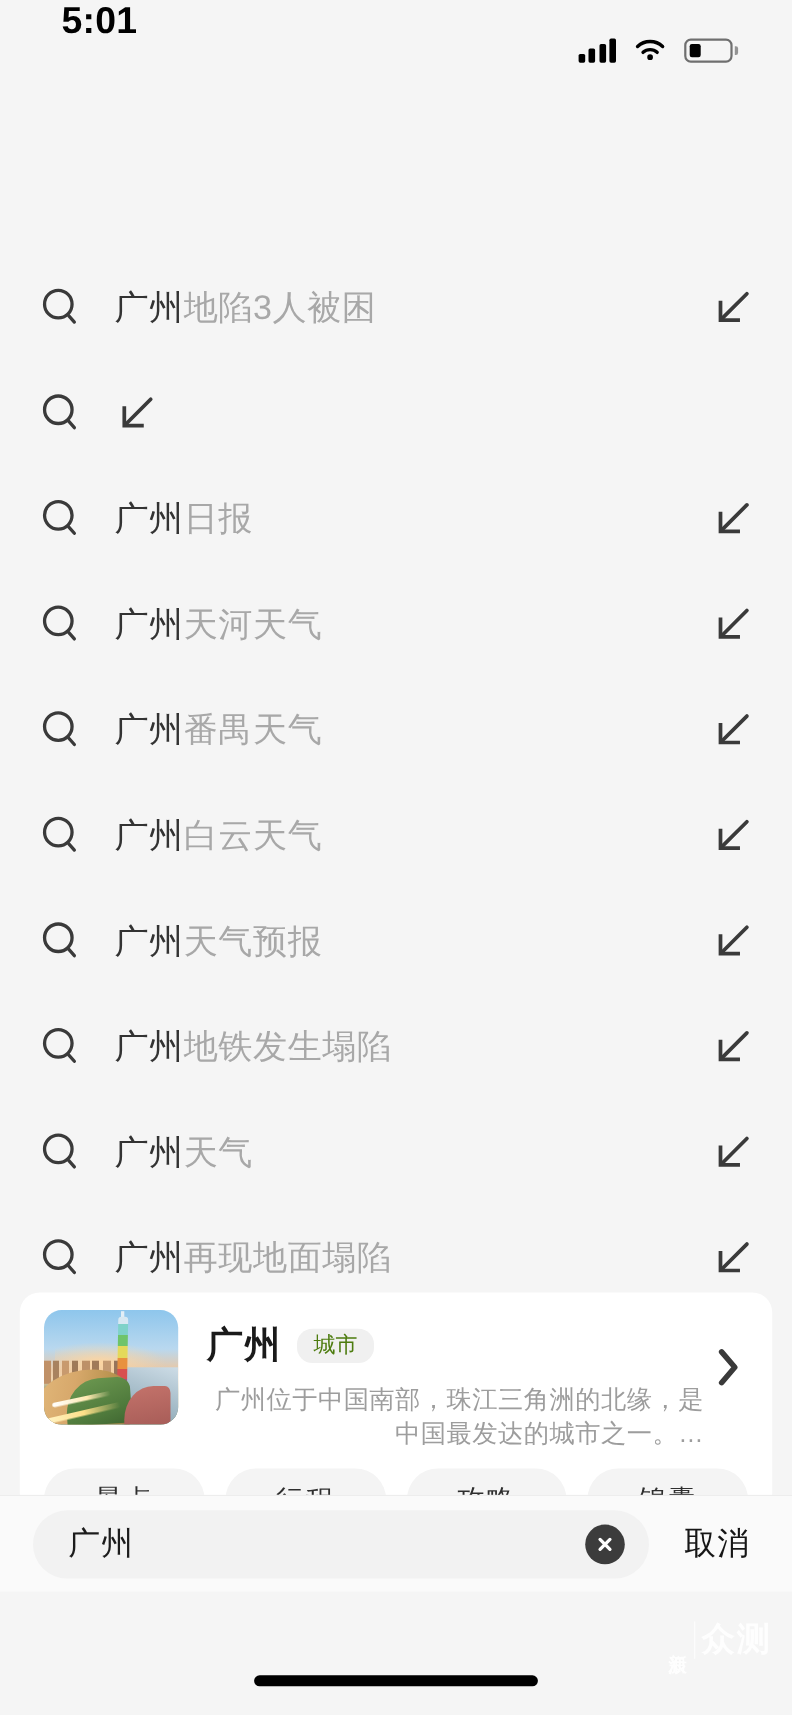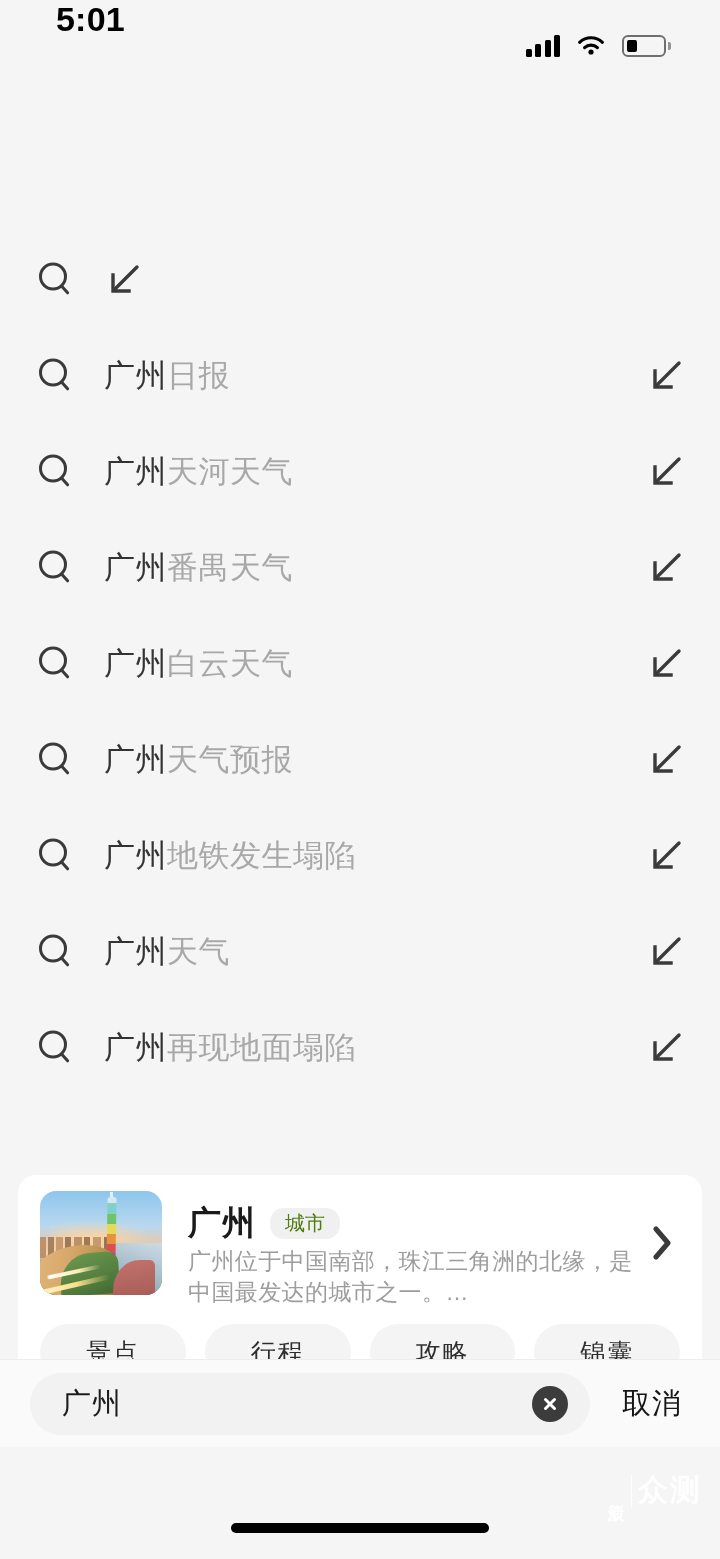--- a/index.html
+++ b/index.html
@@ -93,22 +93,22 @@
     border-radius:64% 12% 0 0 / 86% 18% 0 0; }
 
   .cc-meta { flex:1 1 auto; padding:10px 0 0 26px; min-width:0; }
   .cc-titlerow { display:flex; align-items:center; gap:14px; }
   .cc-title { font-size:33px; font-weight:700; color:#1a1a1a; letter-spacing:1px; }
   .cc-badge {
     font-size:20px; color:#4d7c0f; background:#f0f0f0;
     border-radius:14px; padding:5px 15px 6px; line-height:1;
   }
   .cc-desc {
-    font-size:23px; line-height:31px; color:#9d9d9d;
-    letter-spacing:.4px; max-height:62px; overflow:hidden;
+    margin-top:11px; font-size:23px; line-height:31px; color:#9d9d9d;
+    letter-spacing:.4px; max-height:62px; overflow:hidden;text-align:right;
   }
   .cc-chev { flex:0 0 44px; display:flex; align-items:center; justify-content:center;
     height:104px; font-size:36px; color:#3a3a3a; font-weight:700; }
   .cc-tags { display:flex; gap:19px; padding:16px 22px 0 22px; }
   .cc-tag {
     flex:1 1 0; height:56px; border-radius:28px; background:#f4f4f4;
     display:flex; align-items:center; justify-content:center;
     font-size:25px; color:#2e2e2e; letter-spacing:2px;
   }
 
@@ -166,20 +166,35 @@
       </div>
       <div class="batt">
         <div class="batt-body"></div>
         <div class="batt-fill" id="battfill" style="width: 10.2px;"></div>
         <div class="batt-cap"></div>
       </div>
     </div>
   </div>
 
   <div class="suggest-list" id="sug-list">
+      <div class="sug-row">
+        <div class="sug-ico">
+          <svg width="44" height="44" viewBox="0 0 44 44">
+            <circle cx="19" cy="18.5" r="12.5" stroke="#3a3a3a" stroke-width="3" fill="none"></circle>
+            <path d="M28.4 28.9l5.2 5.9" stroke="#3a3a3a" stroke-width="3" fill="none" stroke-linecap="round"></path>
+          </svg>
+        </div>
+        <div class="sug-text"><span class="hl">广州</span><span>地陷3人被困</span></div>
+        <div class="sug-arrow">
+          <svg width="34" height="34" viewBox="0 0 34 34">
+            <path d="M30 4L8 26" stroke="#3a3a3a" stroke-width="3.4" stroke-linecap="round"></path>
+            <path d="M6 12v16h16" stroke="#3a3a3a" stroke-width="3.4" fill="none" stroke-linecap="square" stroke-linejoin="miter"></path>
+          </svg>
+        </div>
+      </div>
       <div class="sug-row">
         <div class="sug-ico">
           <svg width="44" height="44" viewBox="0 0 44 44">
             <circle cx="19" cy="18.5" r="12.5" stroke="#3a3a3a" stroke-width="3" fill="none"></circle>
             <path d="M28.4 28.9l5.2 5.9" stroke="#3a3a3a" stroke-width="3" fill="none" stroke-linecap="round"></path>
           </svg>
         </div>
         <div class="sug-arrow">
           <svg width="34" height="34" viewBox="0 0 34 34">
             <path d="M30 4L8 26" stroke="#3a3a3a" stroke-width="3.4" stroke-linecap="round"></path>

